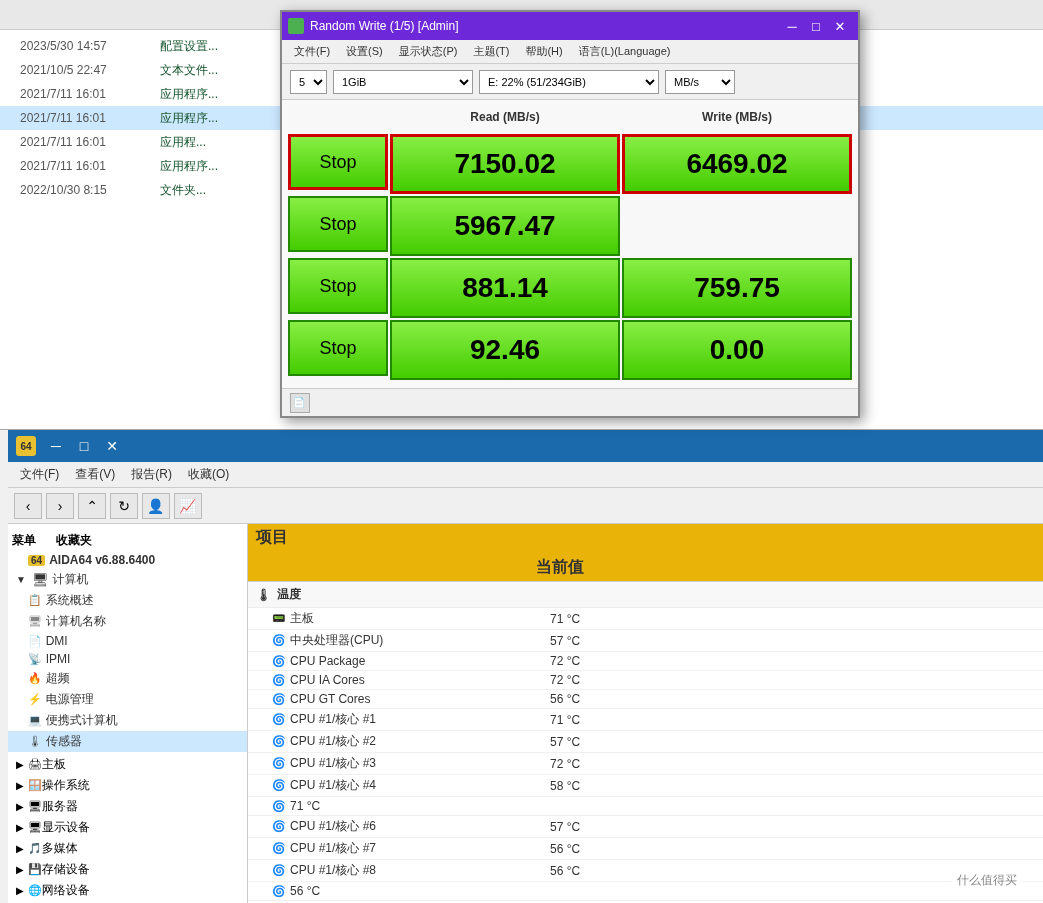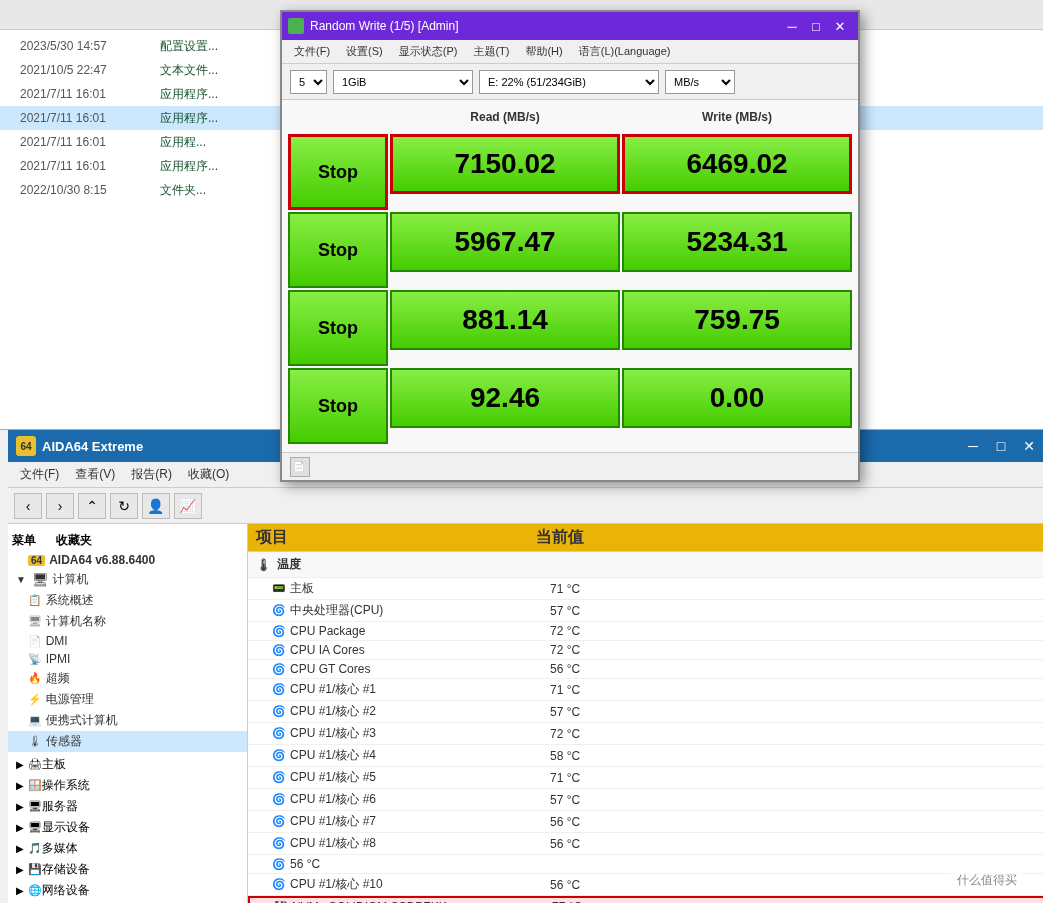--- a/index.html
+++ b/index.html
@@ -185,21 +185,21 @@
     .content-header {
       display: flex;
       background: #eab308;
       border-bottom: 1px solid #ccc;
       padding: 3px 8px;
       font-size: 16px;
       font-weight: bold;
       color: #333;
     }
     .content-header .col-item { width: 280px; }
-    .content-header .col-val { flex: 1; }
+    .content-header .col-val { flex: 1; margin-top: 30px; }
 
     .content-section-title {
       display: flex;
       align-items: center;
       padding: 4px 8px;
       font-size: 12px;
       font-weight: bold;
       color: #333;
       background: #f8f8f8;
       border-bottom: 1px solid #eee;
@@ -333,28 +333,28 @@
     }
     .crystal-row.highlighted-row .stop-btn {
       border: 3px solid #cc0000;
     }
     .crystal-row.highlighted-row .read-cell,
     .crystal-row.highlighted-row .write-cell {
       border: 3px solid #cc0000;
     }
 
     .stop-btn {
-      height: 76px;
+      height: 56px;
       background: linear-gradient(to bottom, #88ee44, #44cc00);
       border: 2px solid #228800;
       display: flex;
       align-items: center;
       justify-content: center;
       font-size: 18px;
-      font-weight: bold;
+      font-weight: normal;
       color: #000;
       cursor: pointer;
     }
 
     .read-cell {
       height: 60px;
       background: linear-gradient(to bottom, #88ee44, #44cc00);
       border: 2px solid #228800;
       display: flex;
       align-items: center;
@@ -455,21 +455,20 @@
           <span class="date">2022/10/30 8:15</span>
           <span class="type">文件夹...</span>
         </div>
       </div>
   </div>
 
   <div class="aida-bottom">
 
     <div class="aida-titlebar">
       <div class="icon-64">64</div>
-      <span class="title-text">AIDA64 Extreme</span>
       <button class="win-btn">─</button>
       <button class="win-btn">□</button>
       <button class="win-btn">✕</button>
     </div>
 
     <div class="aida-menubar">
       <span class="menu-item">文件(F)</span>
       <span class="menu-item">查看(V)</span>
       <span class="menu-item">报告(R)</span>
       <span class="menu-item">收藏(O)</span>
@@ -640,21 +639,20 @@
         </div>
 
         <div class="content-row">
           <div class="item-icon">🌀</div>
           <div class="item-name">CPU #1/核心 #4</div>
           <div class="item-value">58 °C</div>
         </div>
 
         <div class="content-row">
           <div class="item-icon">🌀</div>
-          <div class="item-name">CPU #1/核心 #5</div>
           <div class="item-value">71 °C</div>
         </div>
 
         <div class="content-row">
           <div class="item-icon">🌀</div>
           <div class="item-name">CPU #1/核心 #6</div>
           <div class="item-value">57 °C</div>
         </div>
 
         <div class="content-row">
@@ -735,21 +733,20 @@
 
     <div class="crystal-row highlighted-row">
       <button class="stop-btn" style="border: 3px solid #cc0000;">Stop</button>
       <div class="read-cell" style="border: 3px solid #cc0000;">7150.02</div>
       <div class="write-cell" style="border: 3px solid #cc0000;">6469.02</div>
     </div>
 
     <div class="crystal-row">
       <button class="stop-btn">Stop</button>
       <div class="read-cell">5967.47</div>
-      <div class="write-cell">5234.31</div>
     </div>
 
     <div class="crystal-row">
       <button class="stop-btn">Stop</button>
       <div class="read-cell">881.14</div>
       <div class="write-cell">759.75</div>
     </div>
 
     <div class="crystal-row">
       <button class="stop-btn">Stop</button>

